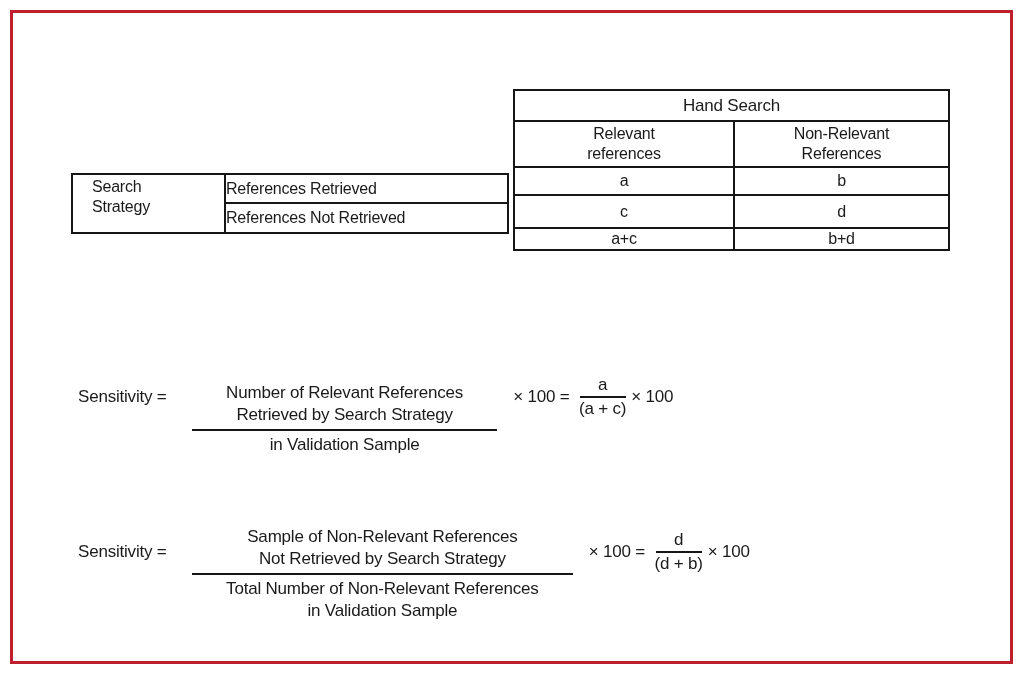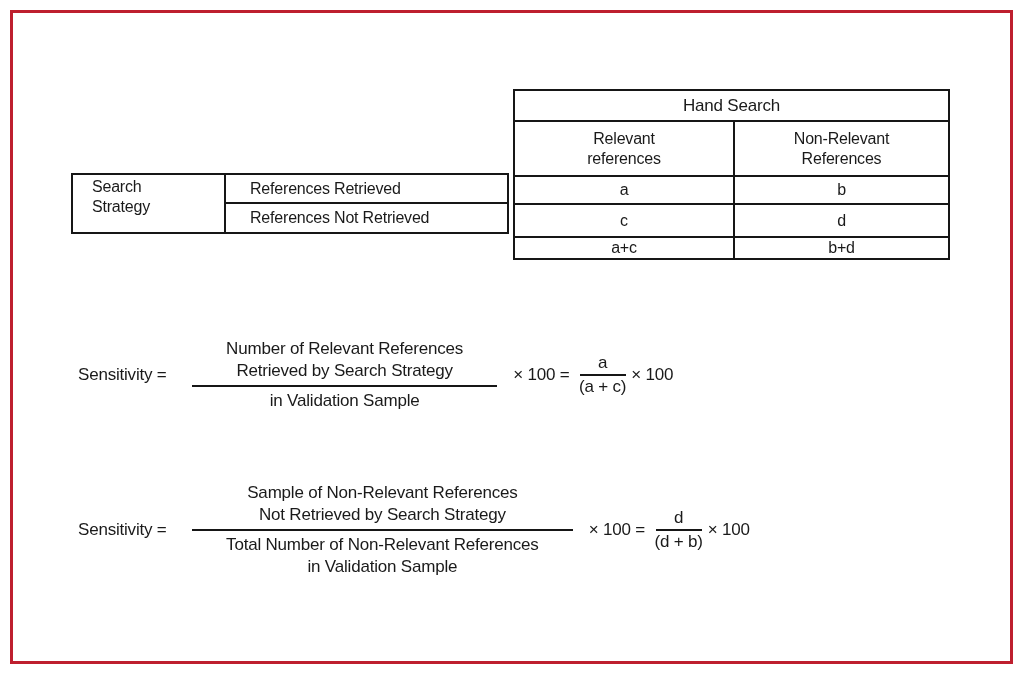--- a/index.html
+++ b/index.html
@@ -22,38 +22,39 @@
   
   table { border-collapse: collapse; table-layout: fixed; }
   td { border: 2px solid #161616; font-size: 16px; letter-spacing: -0.2px; }
   .rt { position: absolute; left: 513px; top: 89px; }
   .rt td { text-align: center; vertical-align: middle; }
   .rt .hdr { font-size: 17px; }
   .rt .sub div { line-height: 20px; }
   .lt { position: absolute; left: 71px; top: 173px; }
   .lt td { text-align: left; vertical-align: middle; }
   .lt .ss { vertical-align: top; padding: 2px 0 0 19px; line-height: 20px; }
-  .lt .rowlab { padding-left: 24px; }
+  .lt .rowlab { padding-left: 0; }
   
   .formula {
     position: absolute;
     display: flex;
     align-items: center;
     font-size: 17px;
     letter-spacing: -0.2px;
     white-space: nowrap;
   }
   .flabel { white-space: pre; }
   .bigfrac {
     display: flex;
     flex-direction: column;
     align-items: center;
     text-align: center;
     line-height: 22px;
     margin-left: 21px;
+    margin-top: 44px;
   }
   .bigfrac .line { padding: 0 34px; }
   .fbar {
     align-self: stretch;
     height: 0;
     border-top: 2px solid #161616;
     margin: 3px 0;
   }
   .opmul { margin-left: 16px; white-space: pre; }
   .sfrac {
@@ -74,21 +75,21 @@
 
   <table class="rt">
     <colgroup>
         <col style="width:220px">
         <col style="width:215px">
       </colgroup>
     <tbody>
       <tr style="height:31px">
         <td colspan="2" class="hdr">Hand Search</td>
       </tr>
-      <tr style="height:55px">
+      <tr style="height:46px">
         <td class="sub">
           <div>Relevant</div>
           <div>references</div>
         </td>
         <td class="sub">
           <div>Non-Relevant</div>
           <div>References</div>
         </td>
       </tr>
       <tr style="height:28px">

